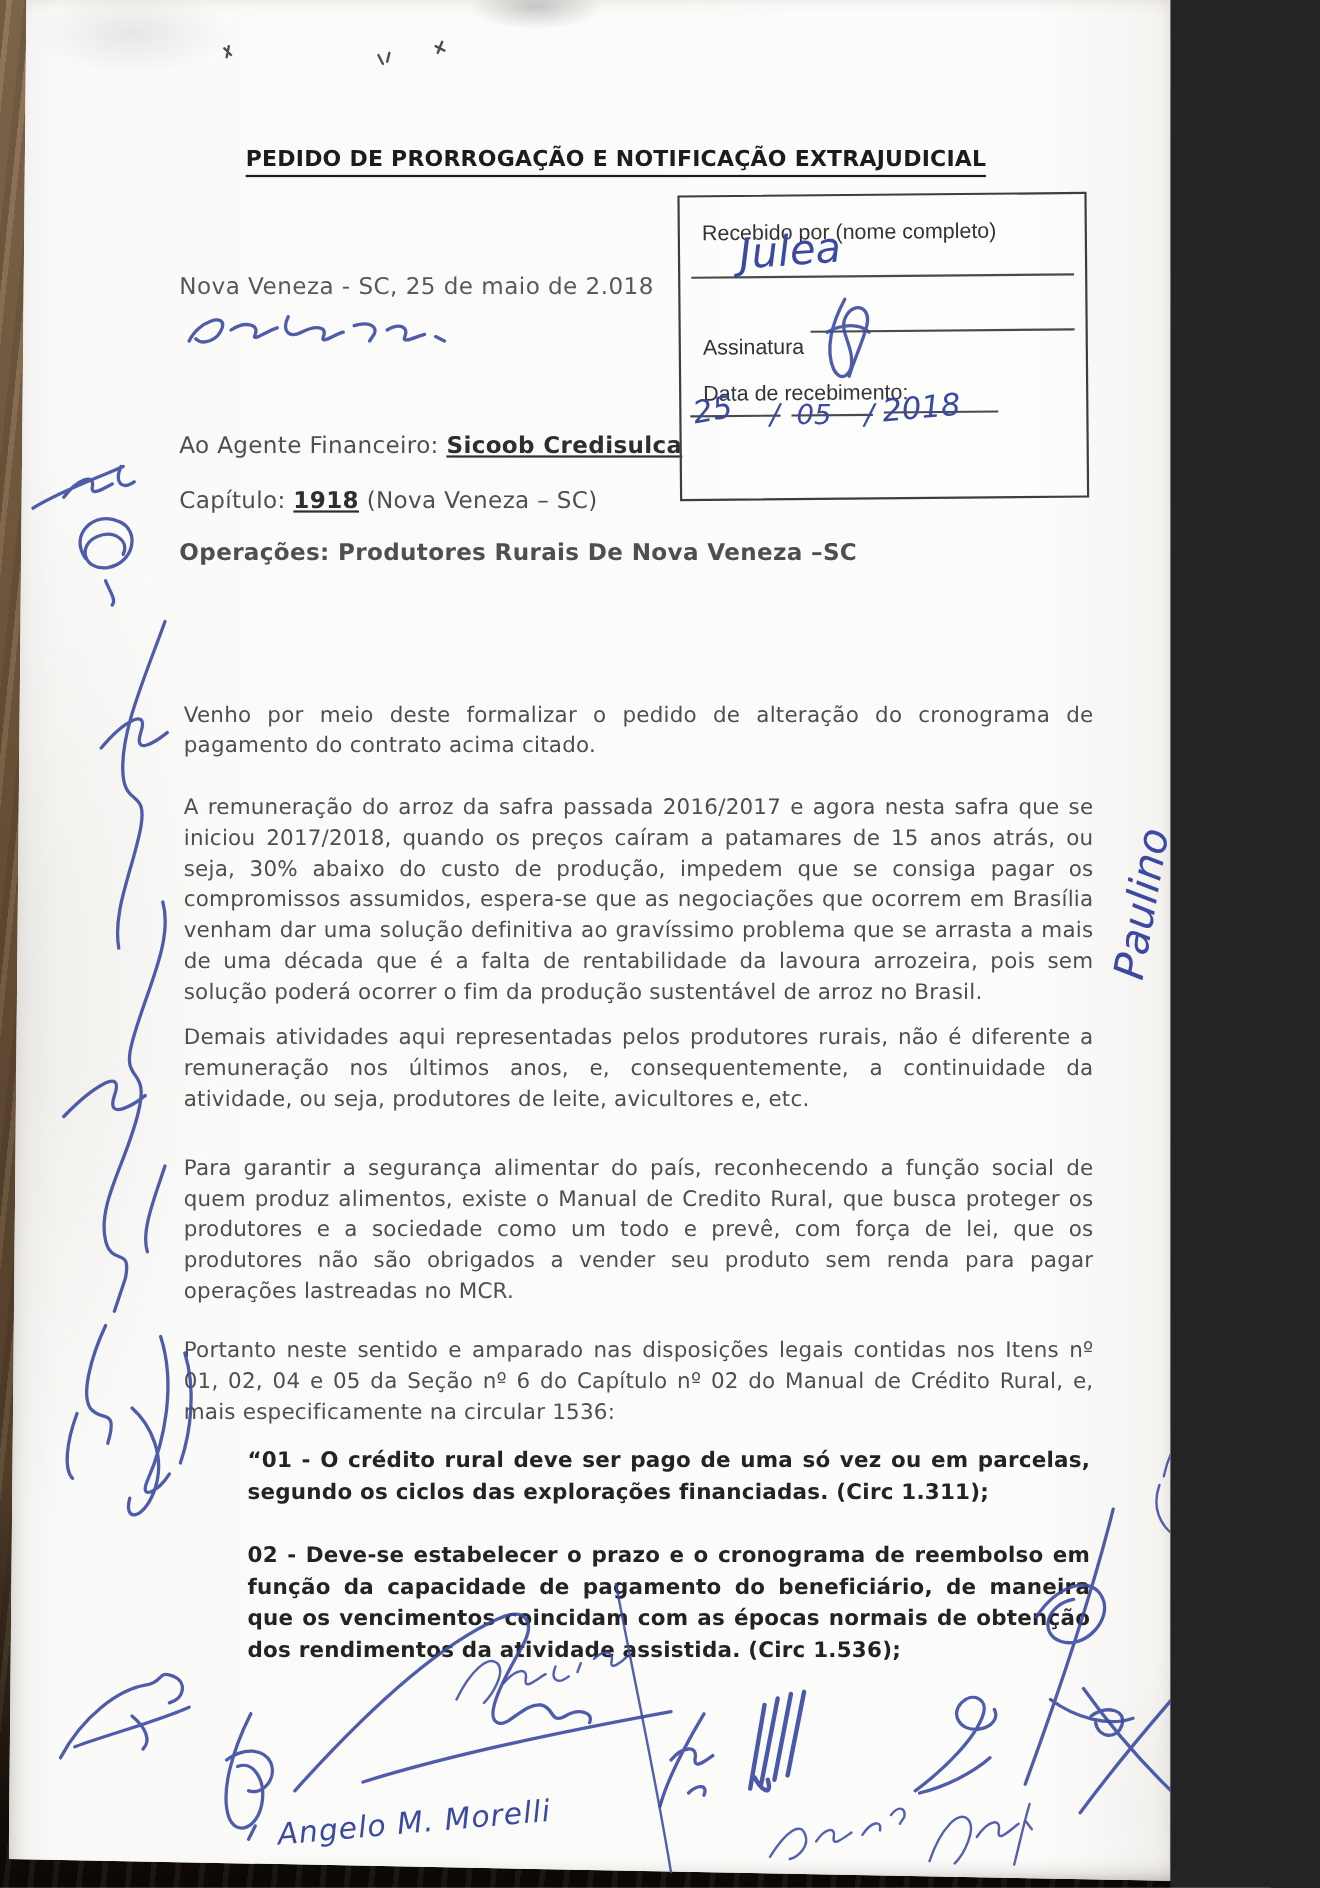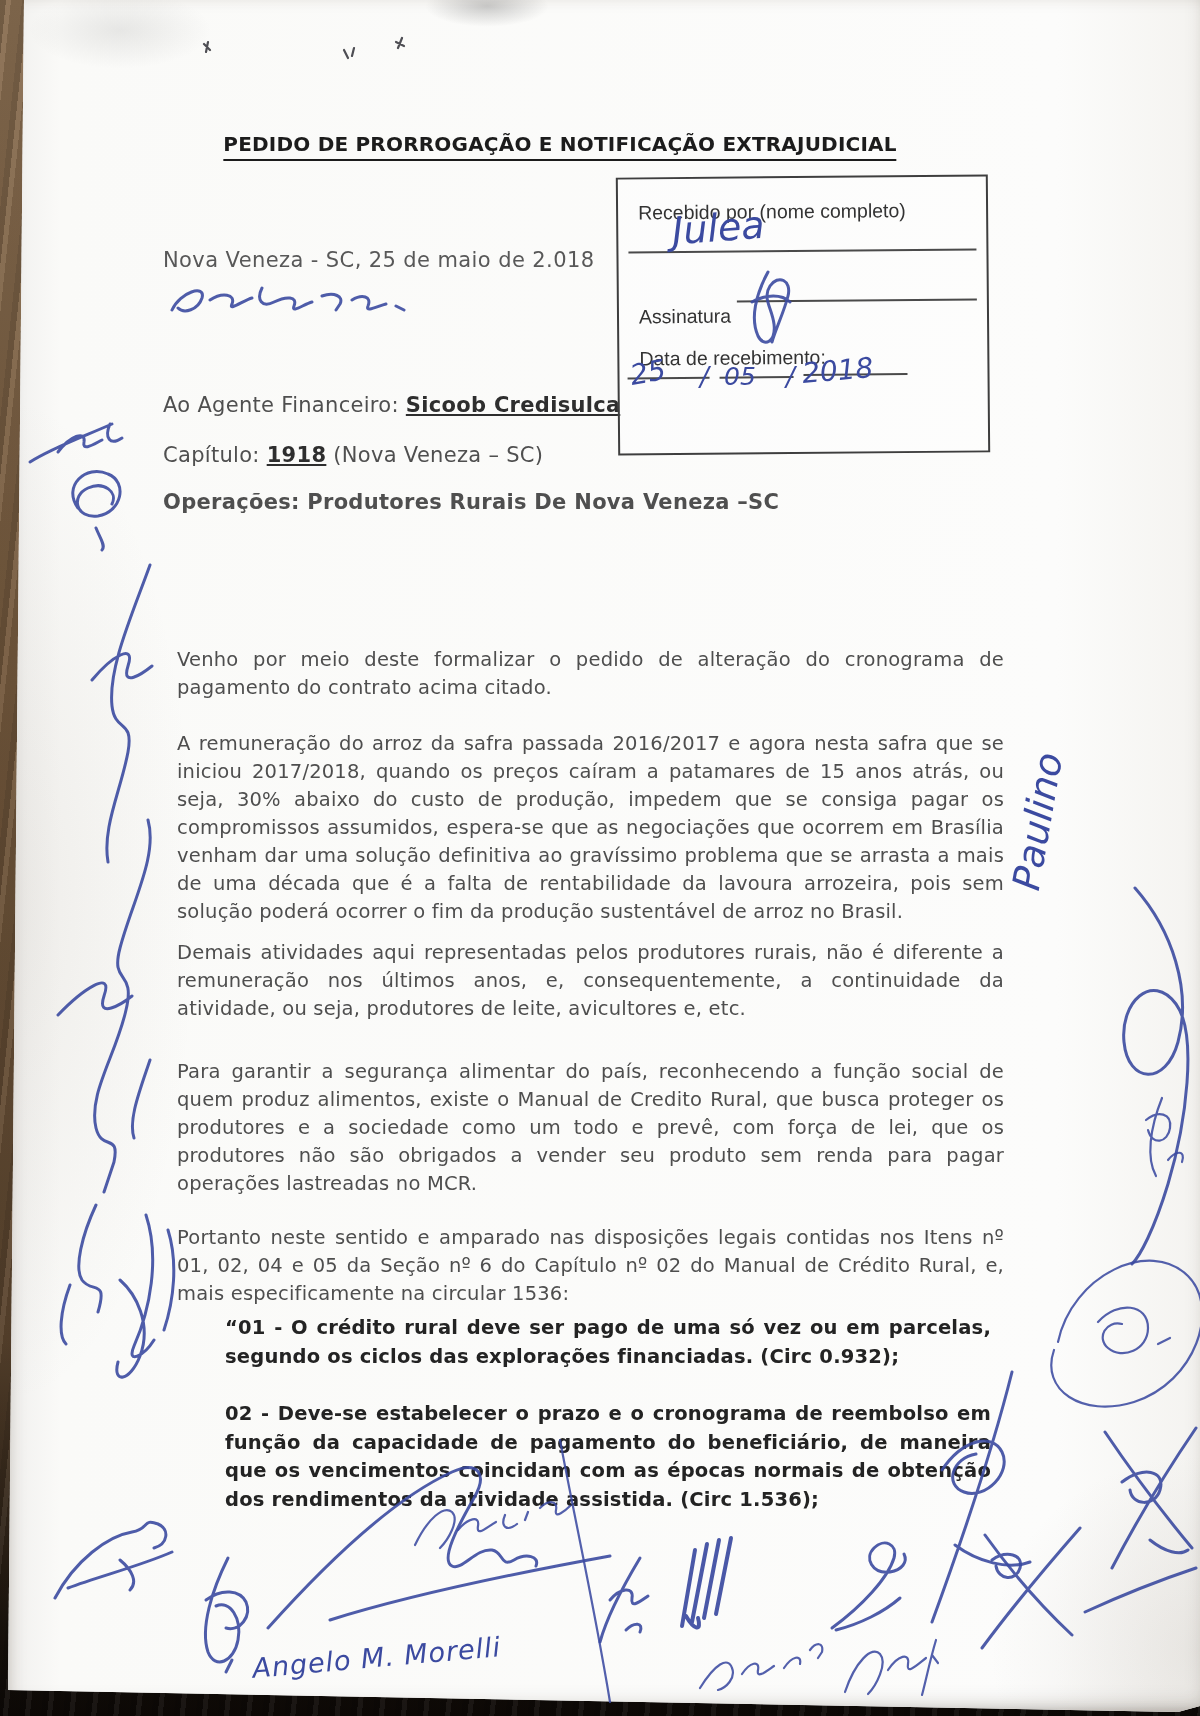--- a/index.html
+++ b/index.html
@@ -1,18 +1,18 @@
 <!DOCTYPE html>
 <html style="--ink: #3b4aa0;"><head>
 <meta charset="utf-8">
 <style>
   :root{ --ink:#3b4aa0; --ink-dark:#2f3e96; }
   html,body{margin:0;padding:0;background:#242424;}
   .photo{
-    position:relative; width:1200px; height:1716px; overflow:hidden;
+    position:relative; width:1064px; height:1716px; overflow:hidden;
     font-family:"DejaVu Sans", sans-serif;
     background:
       repeating-linear-gradient(96deg, rgba(0,0,0,.18) 0 6px, rgba(255,255,255,.05) 6px 11px, rgba(0,0,0,.10) 11px 22px),
       linear-gradient(to bottom, #8a6f52 0%, #74593d 40%, #5a442e 78%, #16100a 96%, #0d0906 100%);
   }
   .paper{
     position:absolute; inset:0;
     clip-path:polygon(24px 0px, 1200px 0px, 1200px 1706px, 1178px 1712px, 8px 1690px);
     background:
       radial-gradient(ellipse 95px 32px at 487px 6px, rgba(90,90,90,.30), transparent 65%),
@@ -32,21 +32,21 @@
   .date-line{ top:248px; left:163px; font-size:21px; color:#585858; letter-spacing:.4px; white-space:nowrap;}
   .addr{ font-size:21px; color:#4f4f4f; letter-spacing:.3px; white-space:nowrap;}
   .addr b{ color:#2e2e2e;text-decoration:underline; }
   .recv-box{
     top:176px; left:617px; width:368px; height:274px;
     border:2.5px solid #3e3e3e; transform:rotate(-.5deg); background:rgba(255,255,255,.35);
   }
   .recv-box .lbl{ position:absolute; font-family:"Liberation Sans", sans-serif; font-size:19.5px; color:#333; white-space:nowrap;}
   .u{ position:absolute; border-bottom:2px solid #4a4a4a; }
   .para{
-    left:163px; width:827px; margin:14px;
+    left:163px; width:827px; margin:4px;
     font-size:19.5px; line-height:28px; color:#4e4e4e; letter-spacing:.2px;
     text-align:justify;
   }
   .quote{
     left:225px; width:766px; margin:0;
     font-size:19.5px; line-height:28.5px; color:#232323; letter-spacing:.2px;
     font-weight:700; text-align:justify;
   }
   .hw{
     position:absolute; font-style:italic; color:var(--ink); white-space:nowrap;
@@ -90,21 +90,21 @@
     <span class="u" style="left:8px;top:198px;width:82px;"></span>
     <span class="u" style="left:100px;top:198px;width:74px;"></span>
     <span class="u" style="left:184px;top:196px;width:104px;"></span>
   </div>
 
   <p class="abs para" style="top:632px;">Venho por meio deste formalizar o pedido de alteração do cronograma de pagamento do contrato acima citado.</p>
   <p class="abs para" style="top:716px;">A remuneração do arroz da safra passada 2016/2017 e agora nesta safra que se iniciou 2017/2018, quando os preços caíram a patamares de 15 anos atrás, ou seja, 30% abaixo do custo de produção, impedem que se consiga pagar os compromissos assumidos, espera-se que as negociações que ocorrem em Brasília venham dar uma solução definitiva ao gravíssimo problema que se arrasta a mais de uma década que é a falta de rentabilidade da lavoura arrozeira, pois sem solução poderá ocorrer o fim da produção sustentável de arroz no Brasil.</p>
   <p class="abs para" style="top:925px;">Demais atividades aqui representadas pelos produtores rurais, não é diferente a remuneração nos últimos anos, e, consequentemente, a continuidade da atividade, ou seja, produtores de leite, avicultores e, etc.</p>
   <p class="abs para" style="top:1044px;">Para garantir a segurança alimentar do país, reconhecendo a função social de quem produz alimentos, existe o Manual de Credito Rural, que busca proteger os produtores e a sociedade como um todo e prevê, com força de lei, que os produtores não são obrigados a vender seu produto sem renda para pagar operações lastreadas no MCR.</p>
   <p class="abs para" style="top:1210px;">Portanto neste sentido e amparado nas disposições legais contidas nos Itens nº 01, 02, 04 e 05 da Seção nº 6 do Capítulo nº 02 do Manual de Crédito Rural, e, mais especificamente na circular 1536:</p>
-  <p class="abs quote" style="top:1314px;">“01 - O crédito rural deve ser pago de uma só vez ou em parcelas, segundo os ciclos das explorações financiadas. (Circ 0.932);</p>
+  <p class="abs quote" style="top:1314px;">“01 - O crédito rural deve ser pago de uma só vez ou em parcelas, segundo os ciclos das explorações financiadas. (Circ 1.311);</p>
   <p class="abs quote" style="top:1400px;">02 - Deve-se estabelecer o prazo e o cronograma de reembolso em função da capacidade de pagamento do beneficiário, de maneira que os vencimentos coincidam com as épocas normais de obtenção dos rendimentos da atividade assistida. (Circ 1.536);</p>
 
   <span class="hw" style="left:672px;top:206px;font-size:38px;transform:rotate(-4deg);">Julea</span>
   <span class="hw" style="left:630px;top:356px;font-size:28px;transform:rotate(-10deg);">25</span>
   <span class="hw" style="left:700px;top:362px;font-size:26px;">/</span>
   <span class="hw" style="left:724px;top:362px;font-size:25px;">05</span>
   <span class="hw" style="left:786px;top:362px;font-size:26px;">/</span>
   <span class="hw" style="left:802px;top:354px;font-size:28px;transform:rotate(-5deg);">2018</span>
   <span class="hw" style="left:1004px;top:886px;font-size:38px;transform:rotate(-80deg);transform-origin:0 0;">Paulino</span>
   <span class="hw" style="left:252px;top:1642px;font-size:27px;letter-spacing:1px;transform:rotate(-5deg);">Angelo M. Morelli</span>

